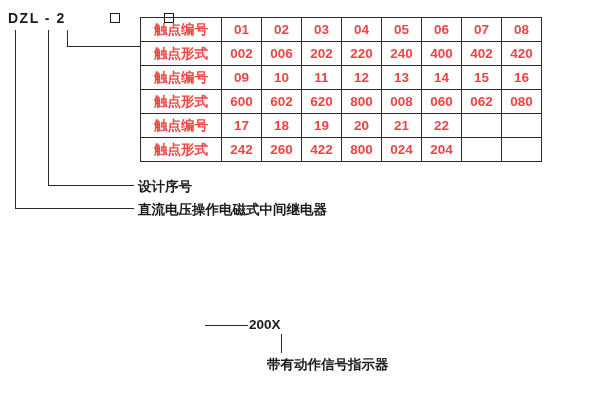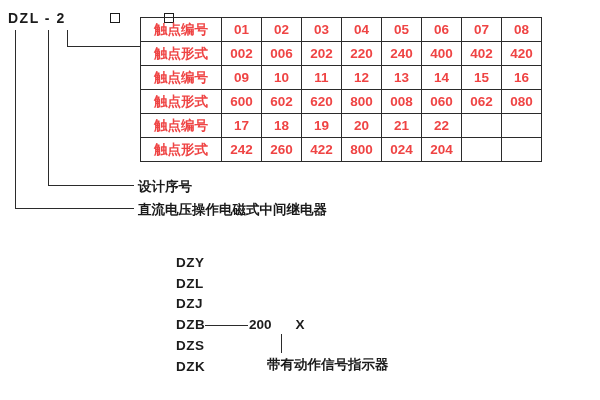--- a/index.html
+++ b/index.html
@@ -35,21 +35,21 @@
   #design-serial-label{left:138px;top:178px;}
   #relay-type-label{left:138px;top:201px;}
   
   .series-list{
     position:absolute;left:176px;top:252px;margin:0;padding:0;list-style:none;
     font-size:13.5px;font-weight:600;letter-spacing:0.5px;
   }
   .series-list li{height:20.8px;display:flex;align-items:center;}
   .dzb-dash{position:absolute;left:205px;top:325px;width:43px;border-top:1.5px solid #2b2b2b;}
   .dzb-suffix{
-    position:absolute;left:249px;top:317px;display:flex;gap:24px;
+    position:absolute;left:249px;top:317px;display:flex;gap:0;
     font-size:13.5px;font-weight:600;
   }
   .indicator-vline{position:absolute;left:281px;top:334px;height:19px;border-left:1.5px solid #2b2b2b;}
   #indicator-note{left:267px;top:356px;}
 </style>
 </head>
 <body>
 
 <div class="canvas">
 
@@ -132,28 +132,20 @@
             <td class="val-cell"></td>
             <td class="val-cell"></td>
           </tr>
         </tbody>
     </table>
   </div>
 
   <div class="annotation" id="relay-type-label">直流电压操作电磁式中间继电器</div>
   <div class="annotation" id="design-serial-label">设计序号</div>
 
-  <ul class="series-list">
-      <li>DZY</li>
-      <li>DZL</li>
-      <li>DZJ</li>
-      <li>DZB</li>
-      <li>DZS</li>
-      <li>DZK</li>
-    </ul>
 
   <div class="dzb-dash"></div>
   <div class="dzb-suffix">
     <span>200</span>
     <span>X</span>
   </div>
   <div class="indicator-vline"></div>
   <div class="annotation" id="indicator-note">带有动作信号指示器</div>
 
 </div>

